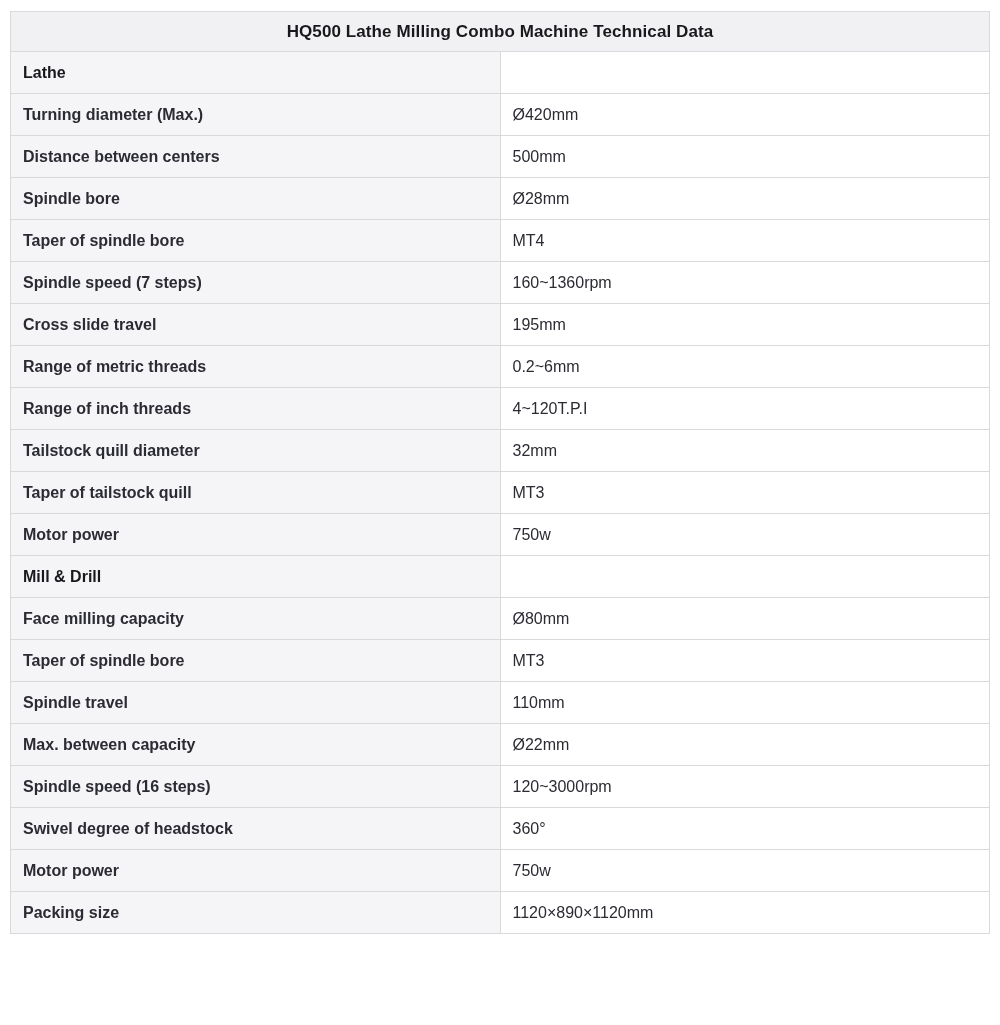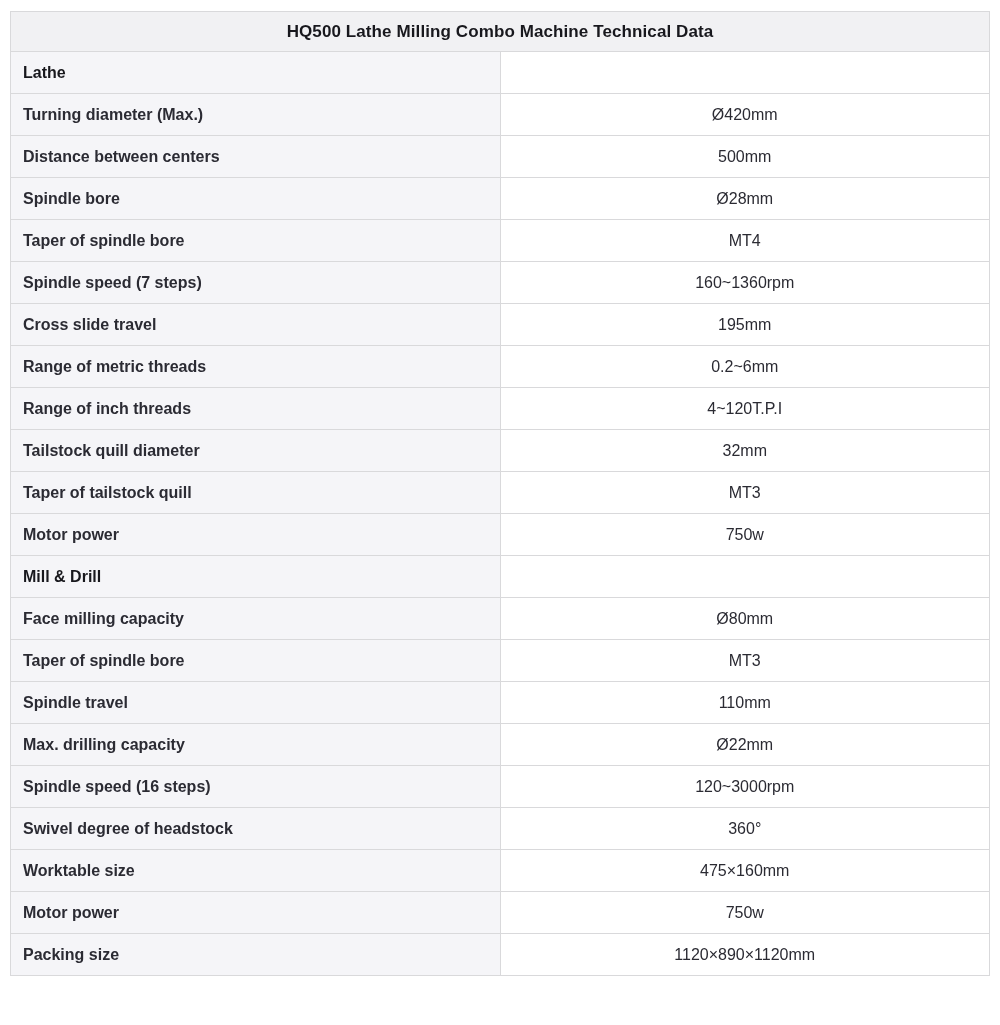--- a/index.html
+++ b/index.html
@@ -58,21 +58,21 @@
     background:var(--label-cell-bg);
     text-align:left;
     font-weight:700;
   }
   td.label.section{
     font-weight:700;
     color:var(--title-text);
   }
   td.value{
     background:var(--value-cell-bg);
-    text-align:center;
+    text-align:left;
   }
 </style>
 </head>
 <body>
 
 <div class="page">
   <table class="spec-table">
     <thead>
       <tr>
         <th class="title-cell" colspan="2">HQ500 Lathe Milling Combo Machine Technical Data</th>
@@ -137,34 +137,30 @@
         </tr>
         <tr>
           <td class="label">Taper of spindle bore</td>
           <td class="value">MT3</td>
         </tr>
         <tr>
           <td class="label">Spindle travel</td>
           <td class="value">110mm</td>
         </tr>
         <tr>
-          <td class="label">Max. drilling capacity</td>
+          <td class="label">Max. between capacity</td>
           <td class="value">Ø22mm</td>
         </tr>
         <tr>
           <td class="label">Spindle speed (16 steps)</td>
           <td class="value">120~3000rpm</td>
         </tr>
         <tr>
           <td class="label">Swivel degree of headstock</td>
           <td class="value">360°</td>
-        </tr>
-        <tr>
-          <td class="label">Worktable size</td>
-          <td class="value">475×160mm</td>
         </tr>
         <tr>
           <td class="label">Motor power</td>
           <td class="value">750w</td>
         </tr>
         <tr>
           <td class="label">Packing size</td>
           <td class="value">1120×890×1120mm</td>
         </tr>
       </tbody>

